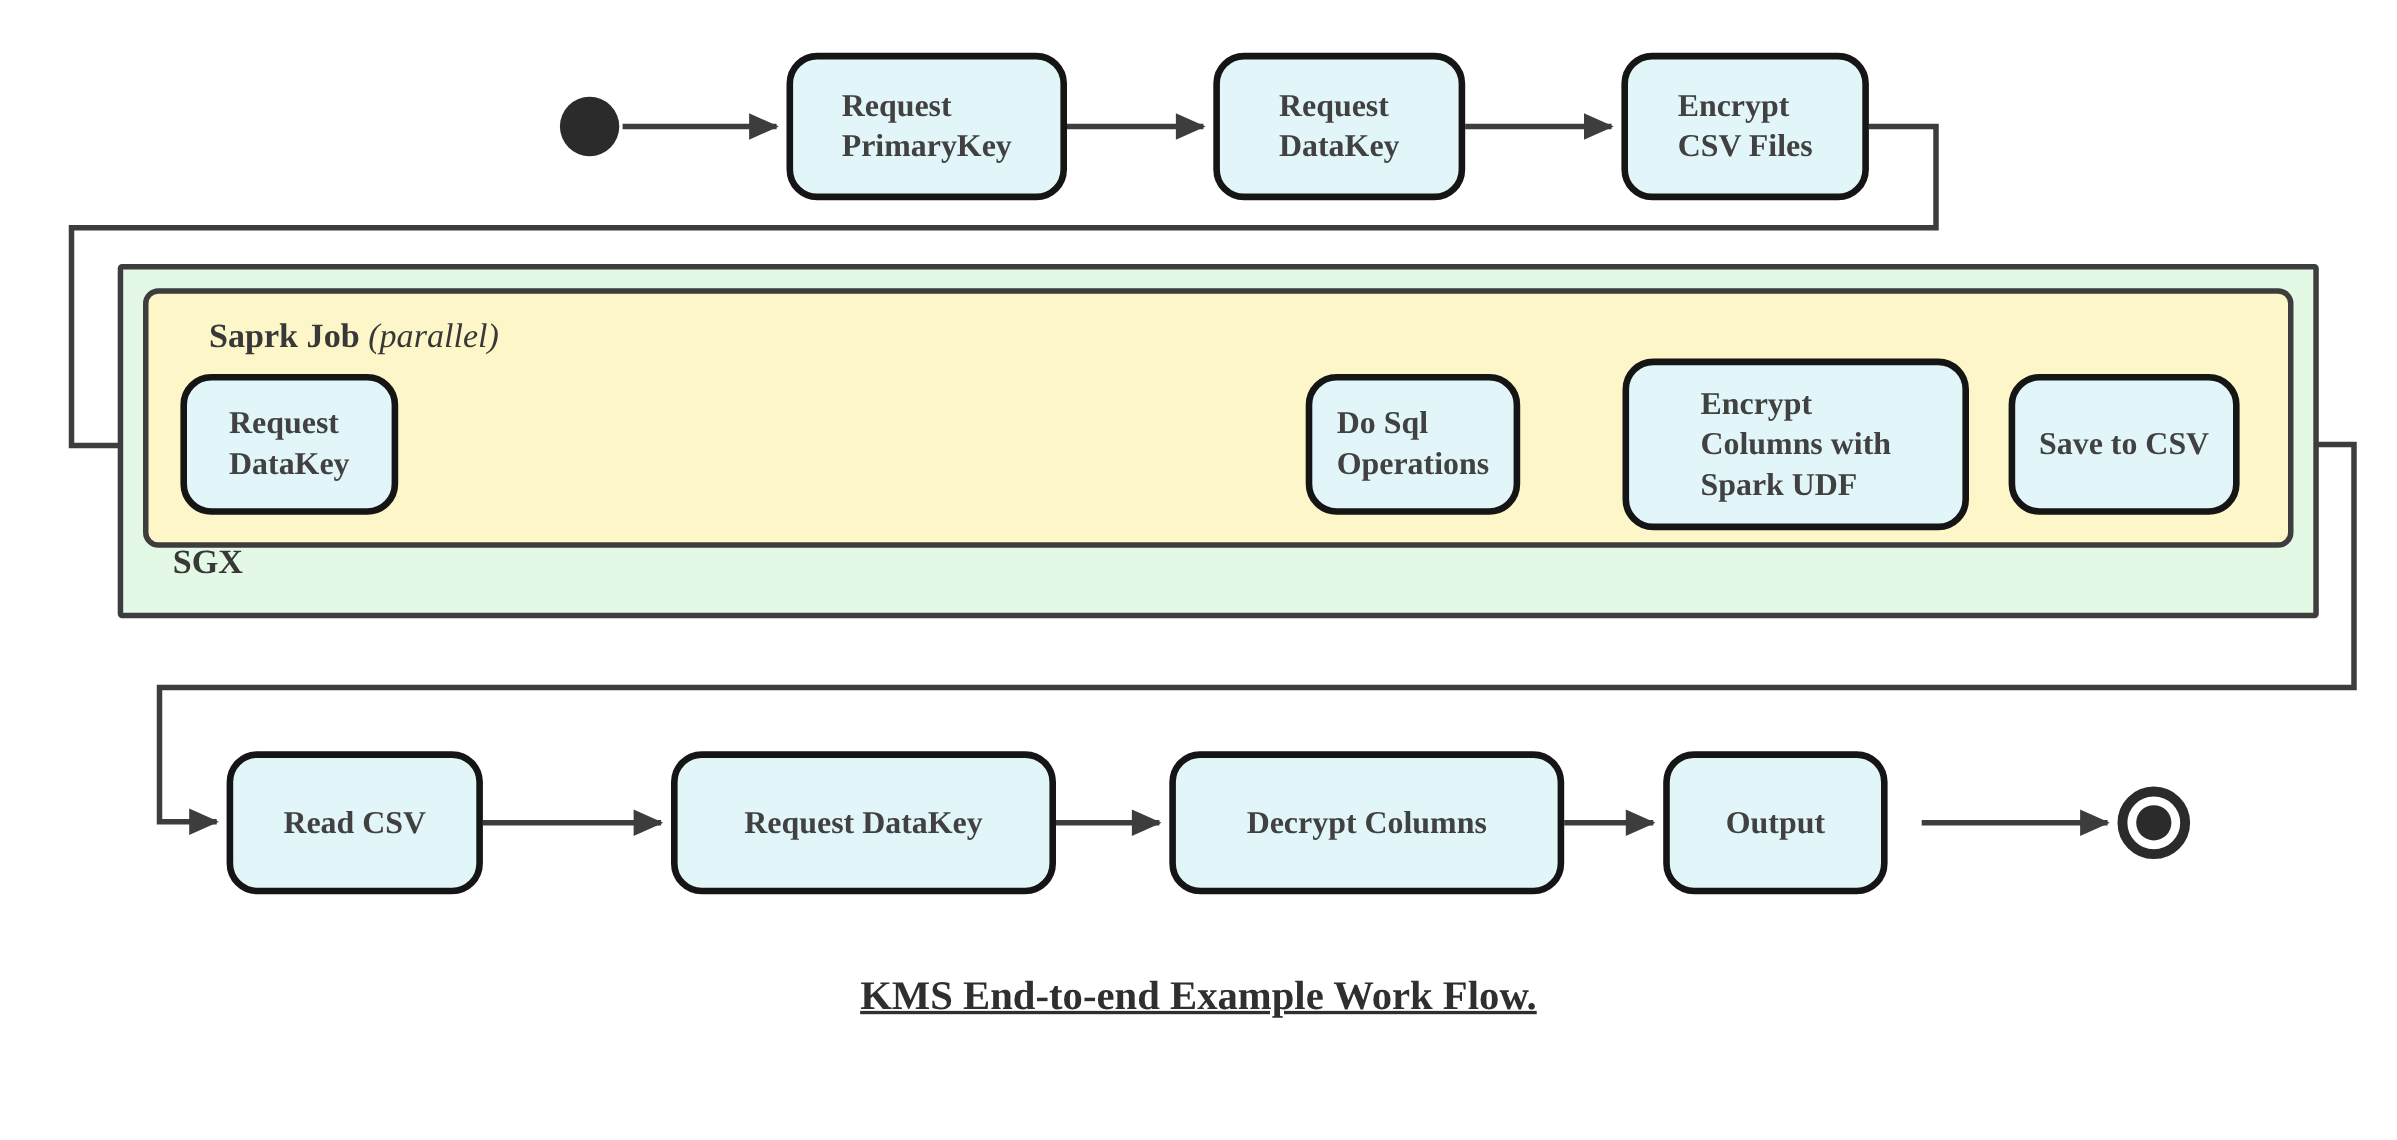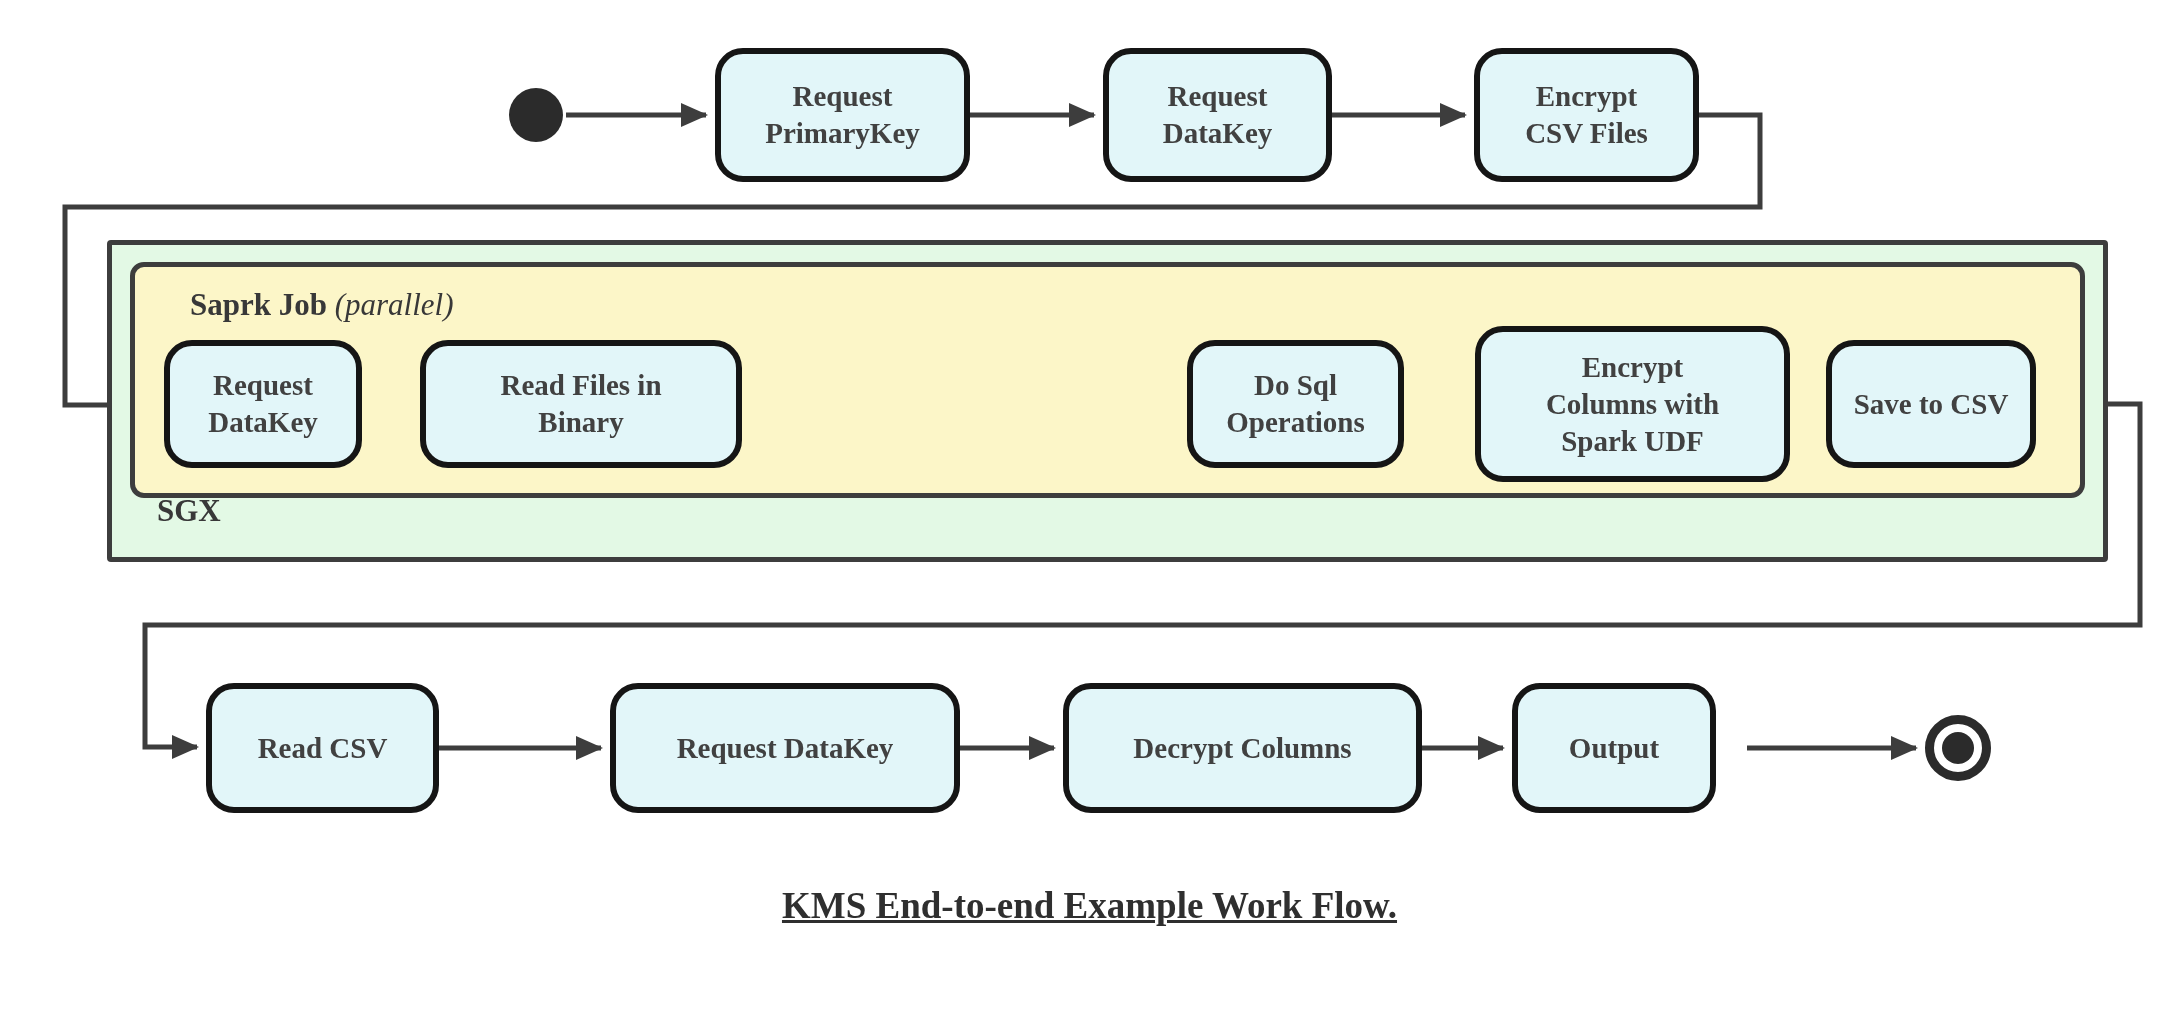--- a/index.html
+++ b/index.html
@@ -22,21 +22,21 @@
   }
   .container-label{
     position:absolute;color:#383838;font-weight:bold;font-size:31px;white-space:nowrap;text-align:center;
   }
   .spark-label{left:55px;top:20px;}
   .spark-label .paren{font-weight:normal;font-style:italic;}
   .sgx-label{left:45px;top:248px;}
   .node{
     position:absolute;box-sizing:border-box;
     background:#e2f6f9;border:6px solid #151515;border-radius:28px;
-    display:flex;align-items:center;justify-content:center;text-align:center;
+    display:flex;align-items:center;justify-content:center;text-align:left;
     color:#414141;font-weight:bold;font-size:29px;line-height:37px;
     white-space:pre-line;padding:4px 10px;
   }
   .start-node{
     position:absolute;left:509px;top:88px;width:54px;height:54px;
     background:#2b2b2b;border-radius:50%;
   }
   .end-node{
     position:absolute;left:1925px;top:715px;width:66px;height:66px;
     box-sizing:border-box;border:9px solid #2b2b2b;border-radius:50%;
@@ -96,23 +96,21 @@
 
   <div class="node" style="left:715px;top:48px;width:255px;height:134px">Request
 PrimaryKey</div>
   <div class="node" style="left:1103px;top:48px;width:229px;height:134px">Request
 DataKey</div>
   <div class="node" style="left:1474px;top:48px;width:225px;height:134px">Encrypt
 CSV Files</div>
 
   <div class="node" style="left:164px;top:340px;width:198px;height:128px">Request
 DataKey</div>
-  <div class="node" style="left:420px;top:340px;width:322px;height:128px">Read Files in
-Binary</div>
-  <div class="node" style="left:1187px;top:340px;width:217px;height:128px">Do Sql
+  <div class="node" style="left:1187px;top:340px;width:195px;height:128px">Do Sql
 Operations</div>
   <div class="node" style="left:1475px;top:326px;width:315px;height:156px">Encrypt
 Columns with
 Spark UDF</div>
   <div class="node" style="left:1826px;top:340px;width:210px;height:128px">Save to CSV</div>
 
   <div class="node" style="left:206px;top:683px;width:233px;height:130px">Read CSV</div>
   <div class="node" style="left:610px;top:683px;width:350px;height:130px">Request DataKey</div>
   <div class="node" style="left:1063px;top:683px;width:359px;height:130px">Decrypt Columns</div>
   <div class="node" style="left:1512px;top:683px;width:204px;height:130px">Output</div>

